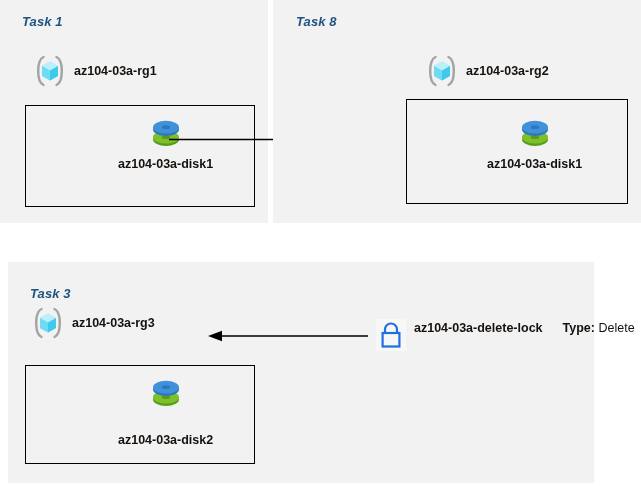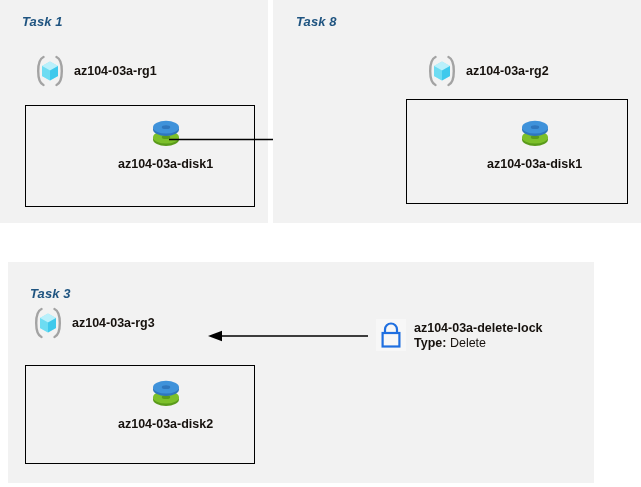--- a/index.html
+++ b/index.html
@@ -90,23 +90,24 @@
   }
   .lock-icon {
     width: 30px;
     height: 32px;
     flex: 0 0 30px;
     display: block;
     background: #f7f7f7;
   }
   .lock-text {
     display: flex;
-    flex-direction: column;
+    flex-direction: row;
     line-height: 1.22;
     padding-top: 2px;
+    gap: 20px;
   }
   .lock-title {
     font-size: 12.5px;
     font-weight: bold;
     color: #16110d;
     white-space: nowrap;
   }
   .lock-sub {
     font-size: 12.5px;
     color: #16110d;
@@ -239,21 +240,21 @@
     </svg>
   </span>
   <span class="lock-text">
     <span class="lock-title">az104-03a-delete-lock</span>
     <span class="lock-sub"><b>Type:</b> <span>Delete</span></span>
   </span>
 </div>
 
 <div class="inner-box" style="left:25px; top:365px; width:230px; height:99px;"></div>
 
-<div class="disk-node" style="left:118px; top:373px;">
+<div class="disk-node" style="left:118px; top:373px;gap:16px;">
   <span>
     <svg class="disk-icon" viewBox="0 0 42 42" xmlns="http://www.w3.org/2000/svg">
       <ellipse cx="21" cy="26.5" rx="13" ry="6.4" fill="#5a9b1b"></ellipse>
       <ellipse cx="21" cy="24.2" rx="13" ry="6.4" fill="#7cc02a"></ellipse>
       <ellipse cx="21" cy="24.2" rx="4.2" ry="1.9" fill="#5a9b1b"></ellipse>
       <ellipse cx="21" cy="16.5" rx="13" ry="6.4" fill="#2f76bd"></ellipse>
       <ellipse cx="21" cy="14.2" rx="13" ry="6.4" fill="#3f92da"></ellipse>
       <ellipse cx="21" cy="14.2" rx="4.2" ry="1.9" fill="#2f76bd"></ellipse>
     </svg>
   </span>

